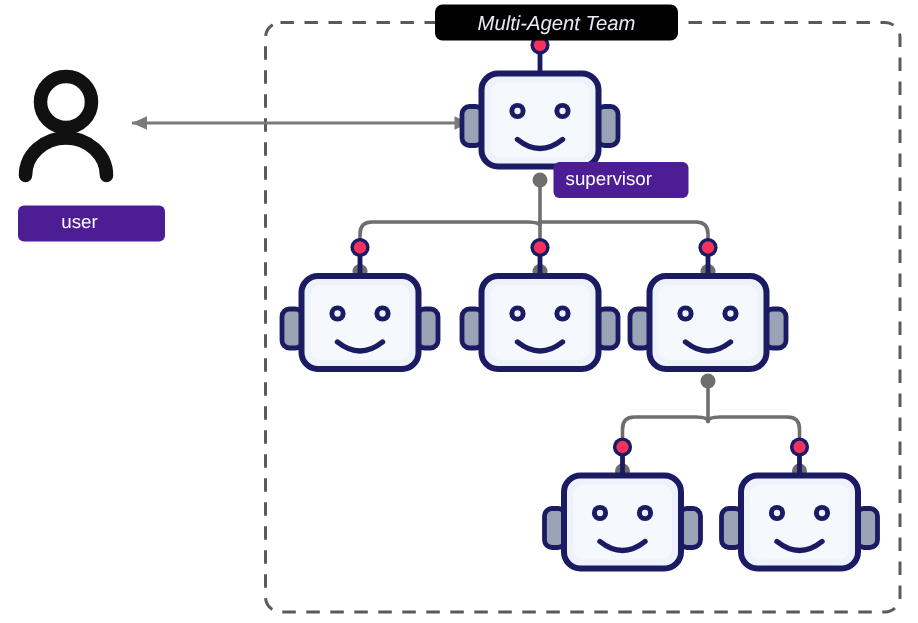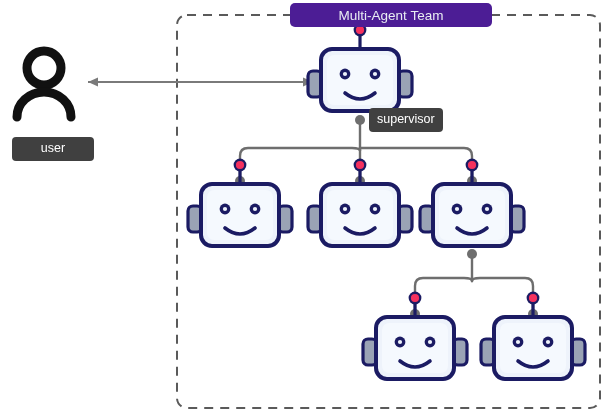--- a/index.html
+++ b/index.html
@@ -8,37 +8,37 @@
     background:#ffffff;
     font-family:"Liberation Sans", sans-serif;
     position:relative;
     overflow:hidden;
   }
   #stage{position:absolute;left:0;top:0;width:612px;height:415px;}
   svg#scene{position:absolute;left:0;top:0;width:612px;height:415px;}
 
   .lbl{
     position:absolute;
-    background:#404040;
+    background:#4c1d95;
     color:#ffffff;
     font-size:12.5px;
     line-height:1;
-    padding:5px 8px 6px 8px;
+    padding:5px 24px 6px 8px;
     border-radius:4px;
     white-space:nowrap;
   }
   .titlebar{
     position:absolute;
     left:290px;top:3px;
-    width:202px;height:24px;
-    background:#4c1d95;
+    width:162px;height:24px;
+    background:#000000;
     border-radius:5px;
     color:#e8ecf2;
     font-size:13.5px;
-    display:flex;align-items:center;justify-content:center;
+    display:flex;align-items:center;justify-content:center;font-style:italic;
   }
 </style>
 </head>
 <body>
 
 <div id="stage">
 
   <svg id="scene" viewBox="0 0 612 415">
     <defs>
 

